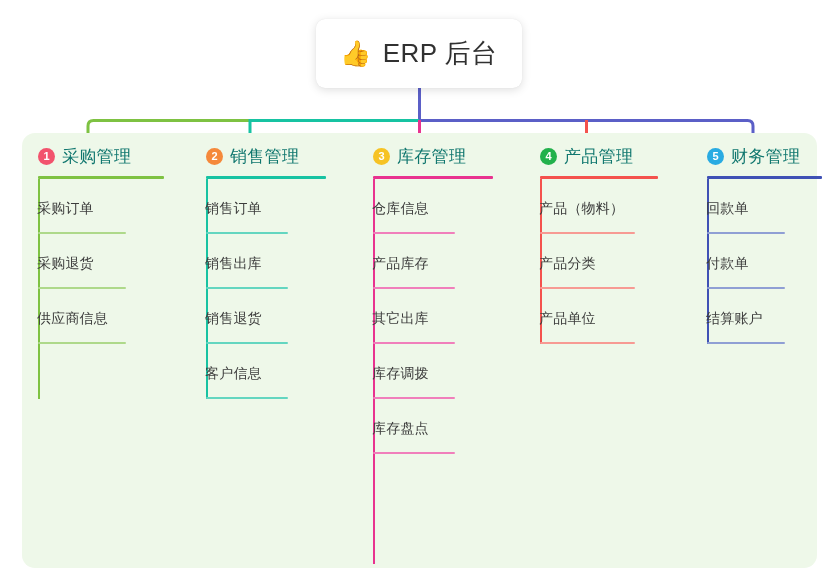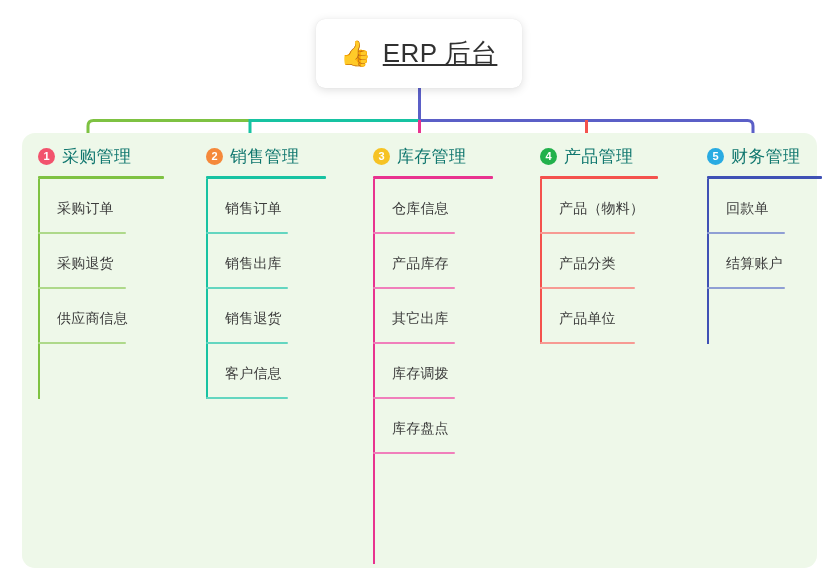--- a/index.html
+++ b/index.html
@@ -39,21 +39,20 @@
   #root-card .thumb {
     font-size: 25px;
     line-height: 1;
     display: inline-block;
   }
   #root-card .root-text {
     font-size: 26px;
     color: #313131;
     letter-spacing: 0.4px;
     white-space: nowrap;
-    text-decoration: underline;
   }
 
   
   #connectors {
     position: absolute;
     left: 0;
     top: 0;
     width: 839px;
     height: 588px;
     pointer-events: none;
@@ -116,21 +115,21 @@
     top: 0;
     width: 2px;
   }
   .item {
     position: relative;
     height: 55px;
     box-sizing: border-box;
   }
   .item-label {
     position: absolute;
-    left: 35px;
+    left: 15px;
     top: 21px;
     font-size: 14px;
     color: #3c3c3c;
     white-space: nowrap;
     letter-spacing: 0.2px;
   }
   .item-rule {
     position: absolute;
     left: 16px;
     bottom: 0;
@@ -272,18 +271,22 @@
         <span class="col-title">财务管理</span>
       </div>
       <div class="header-rule" style="background: rgb(63, 81, 181); width: 115px; margin-left: 16px;"></div>
       <div class="items">
         <div class="stem" style="background: rgb(63, 81, 181); height: 165px;"></div>
         <div class="item">
           <span class="item-label">回款单</span>
           <div class="item-rule" style="background: rgb(143, 159, 212); width: 78px;"></div>
         </div>
         <div class="item">
+          <span class="item-label">付款单</span>
+          <div class="item-rule" style="background: rgb(143, 159, 212); width: 78px;"></div>
+        </div>
+        <div class="item">
           <span class="item-label">结算账户</span>
           <div class="item-rule" style="background: rgb(143, 159, 212); width: 78px;"></div>
         </div>
       </div>
     </div>
   </div>
 
 </body></html>

